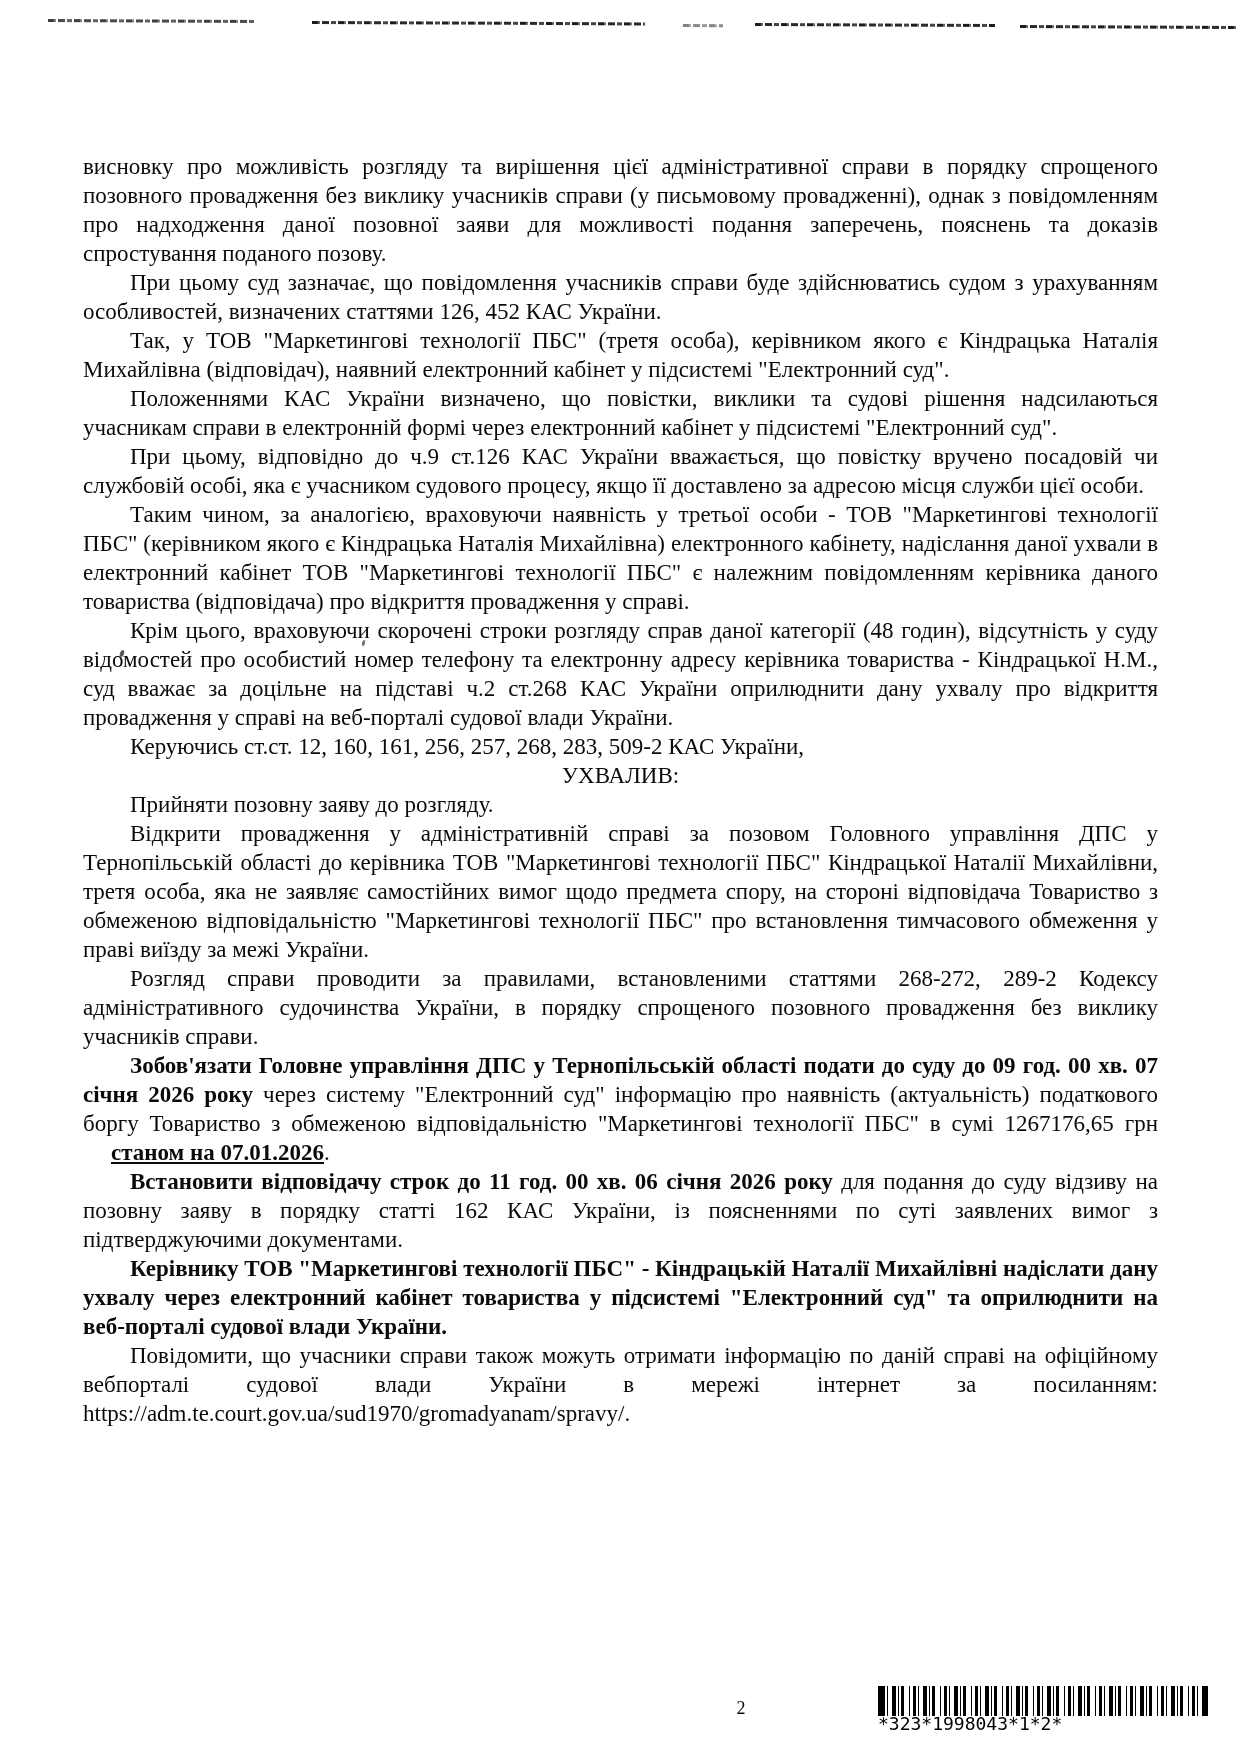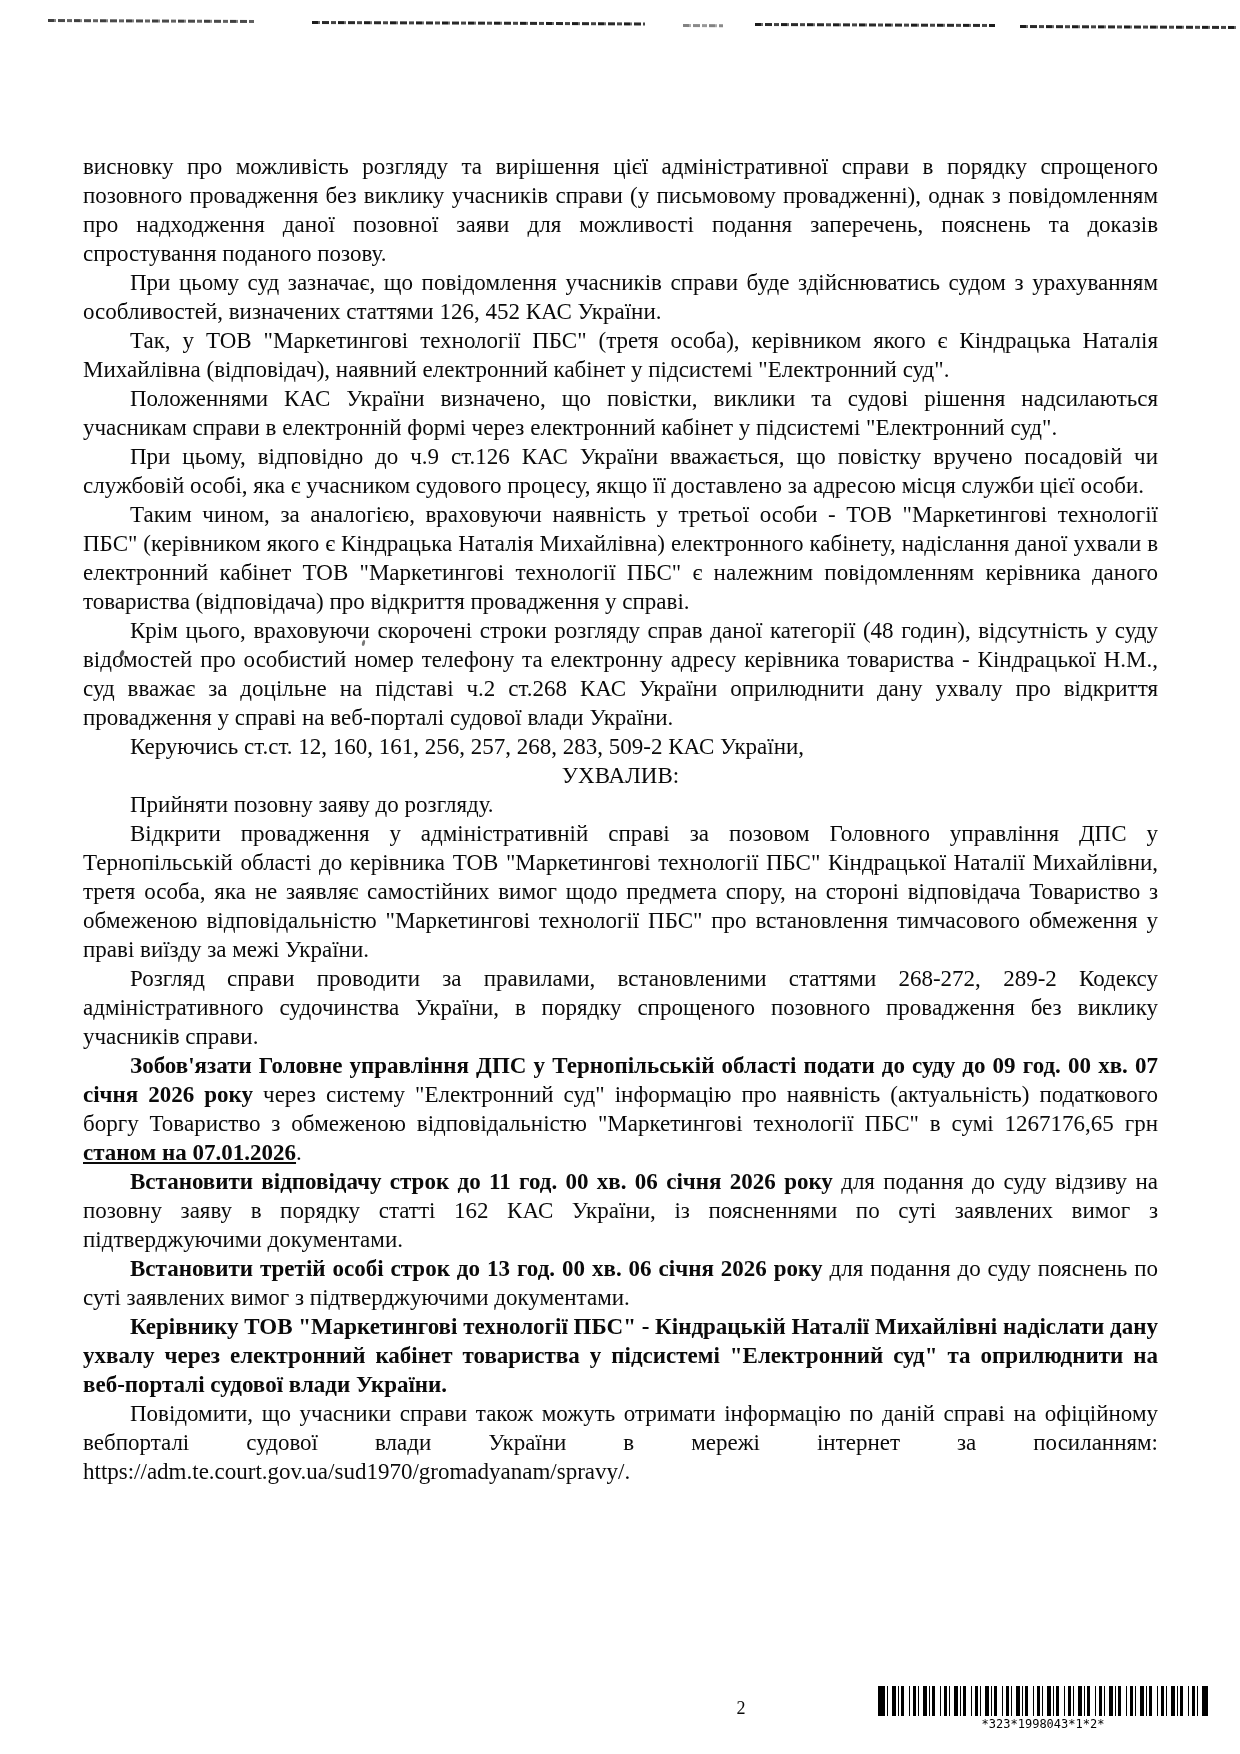--- a/index.html
+++ b/index.html
@@ -18,21 +18,21 @@
     left: 83px; top: 152px;
     width: 1075px;
     font-size: 23px;
     line-height: 29px;
     text-align: justify;
   }
   .para { margin: 0; text-indent: 47px; }
   .para.noindent { text-indent: 0; }
   .para.center { text-align: center; text-indent: 0; }
   .b { font-weight: bold; }
-  .u { text-decoration: underline; }
+  .u { text-decoration: underline; margin-left: 28px; }
 
   
   .scan-line {
     position: absolute;
     height: 3px;
     background: repeating-linear-gradient(90deg,
       #1c1c1c 0 6px, #6a6a6a 6px 8px, transparent 8px 10px,
       #2a2a2a 10px 17px, transparent 17px 19px,
       #444 19px 24px, transparent 24px 26px);
     transform: rotate(0.25deg);
@@ -64,23 +64,23 @@
       #000 5px 6px, #fff 6px 10px,
       #000 10px 14px, #fff 14px 16px,
       #000 16px 17px, #fff 17px 19px,
       #000 19px 22px, #fff 22px 27px,
       #000 27px 28px, #fff 28px 31px);
     border-left: 4px solid #000; border-right: 4px solid #000;
     box-sizing: border-box;
   }
   .barcode-label {
     position: absolute; left: 878px; top: 1716px;
-    width: 330px; text-align: center;
+    width: 330px; 
     font-family: "DejaVu Sans Mono", monospace;
-    font-size: 12px; line-height: 16px; color: #000;
+    font-size: 18px; line-height: 16px; color: #000;
   }
 </style>
 </head>
 <body>
 
 <div class="scan-line sl1"></div>
 <div class="scan-line sl2"></div>
 <div class="scan-line sl3"></div>
 <div class="scan-line sl4"></div>
 <div class="scan-line sl5"></div>
@@ -97,20 +97,19 @@
     <p class="para"><span>При цьому, відповідно до ч.9 ст.126 КАС України вважається, що повістку вручено посадовій чи службовій особі, яка є учасником судового процесу, якщо її доставлено за адресою місця служби цієї особи.</span></p>
     <p class="para"><span>Таким чином, за аналогією, враховуючи наявність у третьої особи - ТОВ "Маркетингові технології ПБС" (керівником якого є Кіндрацька Наталія Михайлівна) електронного кабінету, надіслання даної ухвали в електронний кабінет ТОВ "Маркетингові технології ПБС" є належним повідомленням керівника даного товариства (відповідача) про відкриття провадження у справі.</span></p>
     <p class="para"><span>Крім цього, враховуючи скорочені строки розгляду справ даної категорії (48 годин), відсутність у суду відомостей про особистий номер телефону та електронну адресу керівника товариства - Кіндрацької Н.М., суд вважає за доцільне на підставі ч.2 ст.268 КАС України оприлюднити дану ухвалу про відкриття провадження у справі на веб-порталі судової влади України.</span></p>
     <p class="para"><span>Керуючись ст.ст. 12, 160, 161, 256, 257, 268, 283, 509-2 КАС України,</span></p>
     <p class="para center"><span>УХВАЛИВ:</span></p>
     <p class="para"><span>Прийняти позовну заяву до розгляду.</span></p>
     <p class="para"><span>Відкрити провадження у адміністративній справі за позовом Головного управління ДПС у Тернопільській області до керівника ТОВ "Маркетингові технології ПБС" Кіндрацької Наталії Михайлівни,  третя особа, яка не заявляє самостійних вимог щодо предмета спору, на стороні відповідача Товариство з обмеженою відповідальністю "Маркетингові технології ПБС" про встановлення тимчасового обмеження у праві виїзду за межі України.</span></p>
     <p class="para"><span>Розгляд справи проводити за правилами, встановленими статтями 268-272, 289-2 Кодексу адміністративного судочинства України, в порядку спрощеного позовного провадження без виклику учасників справи.</span></p>
     <p class="para"><span class="b">Зобов'язати Головне управління ДПС у Тернопільській області подати до суду до 09 год. 00 хв. 07 січня 2026 року </span><span>через систему "Електронний суд" інформацію про наявність (актуальність) податкового боргу Товариство з обмеженою відповідальністю "Маркетингові технології ПБС" в сумі 1267176,65 грн </span><span class="b u">станом на 07.01.2026</span><span>.</span></p>
     <p class="para"><span class="b">Встановити відповідачу строк до 11 год. 00 хв. 06 січня 2026 року </span><span>для подання до суду відзиву на позовну заяву в порядку статті 162 КАС України, із поясненнями по суті заявлених вимог з  підтверджуючими документами.</span></p>
-    <p class="para"><span class="b">Встановити третій особі строк до 13 год. 00 хв. 06 січня 2026 року </span><span>для подання до суду пояснень по суті заявлених вимог з підтверджуючими документами.</span></p>
     <p class="para"><span class="b">Керівнику ТОВ "Маркетингові технології ПБС" - Кіндрацькій Наталії Михайлівні надіслати дану ухвалу через електронний кабінет товариства у підсистемі "Електронний суд"  та оприлюднити на веб-порталі судової влади України.</span></p>
     <p class="para"><span>Повідомити, що учасники справи також можуть отримати інформацію по даній справі на офіційному вебпорталі судової влади України в мережі інтернет за посиланням: https://adm.te.court.gov.ua/sud1970/gromadyanam/spravy/.</span></p>
   </div>
 
 <div class="page-number">2</div>
 <div class="barcode"></div>
 <div class="barcode-label">*323*1998043*1*2*</div>
 
 </body></html>

